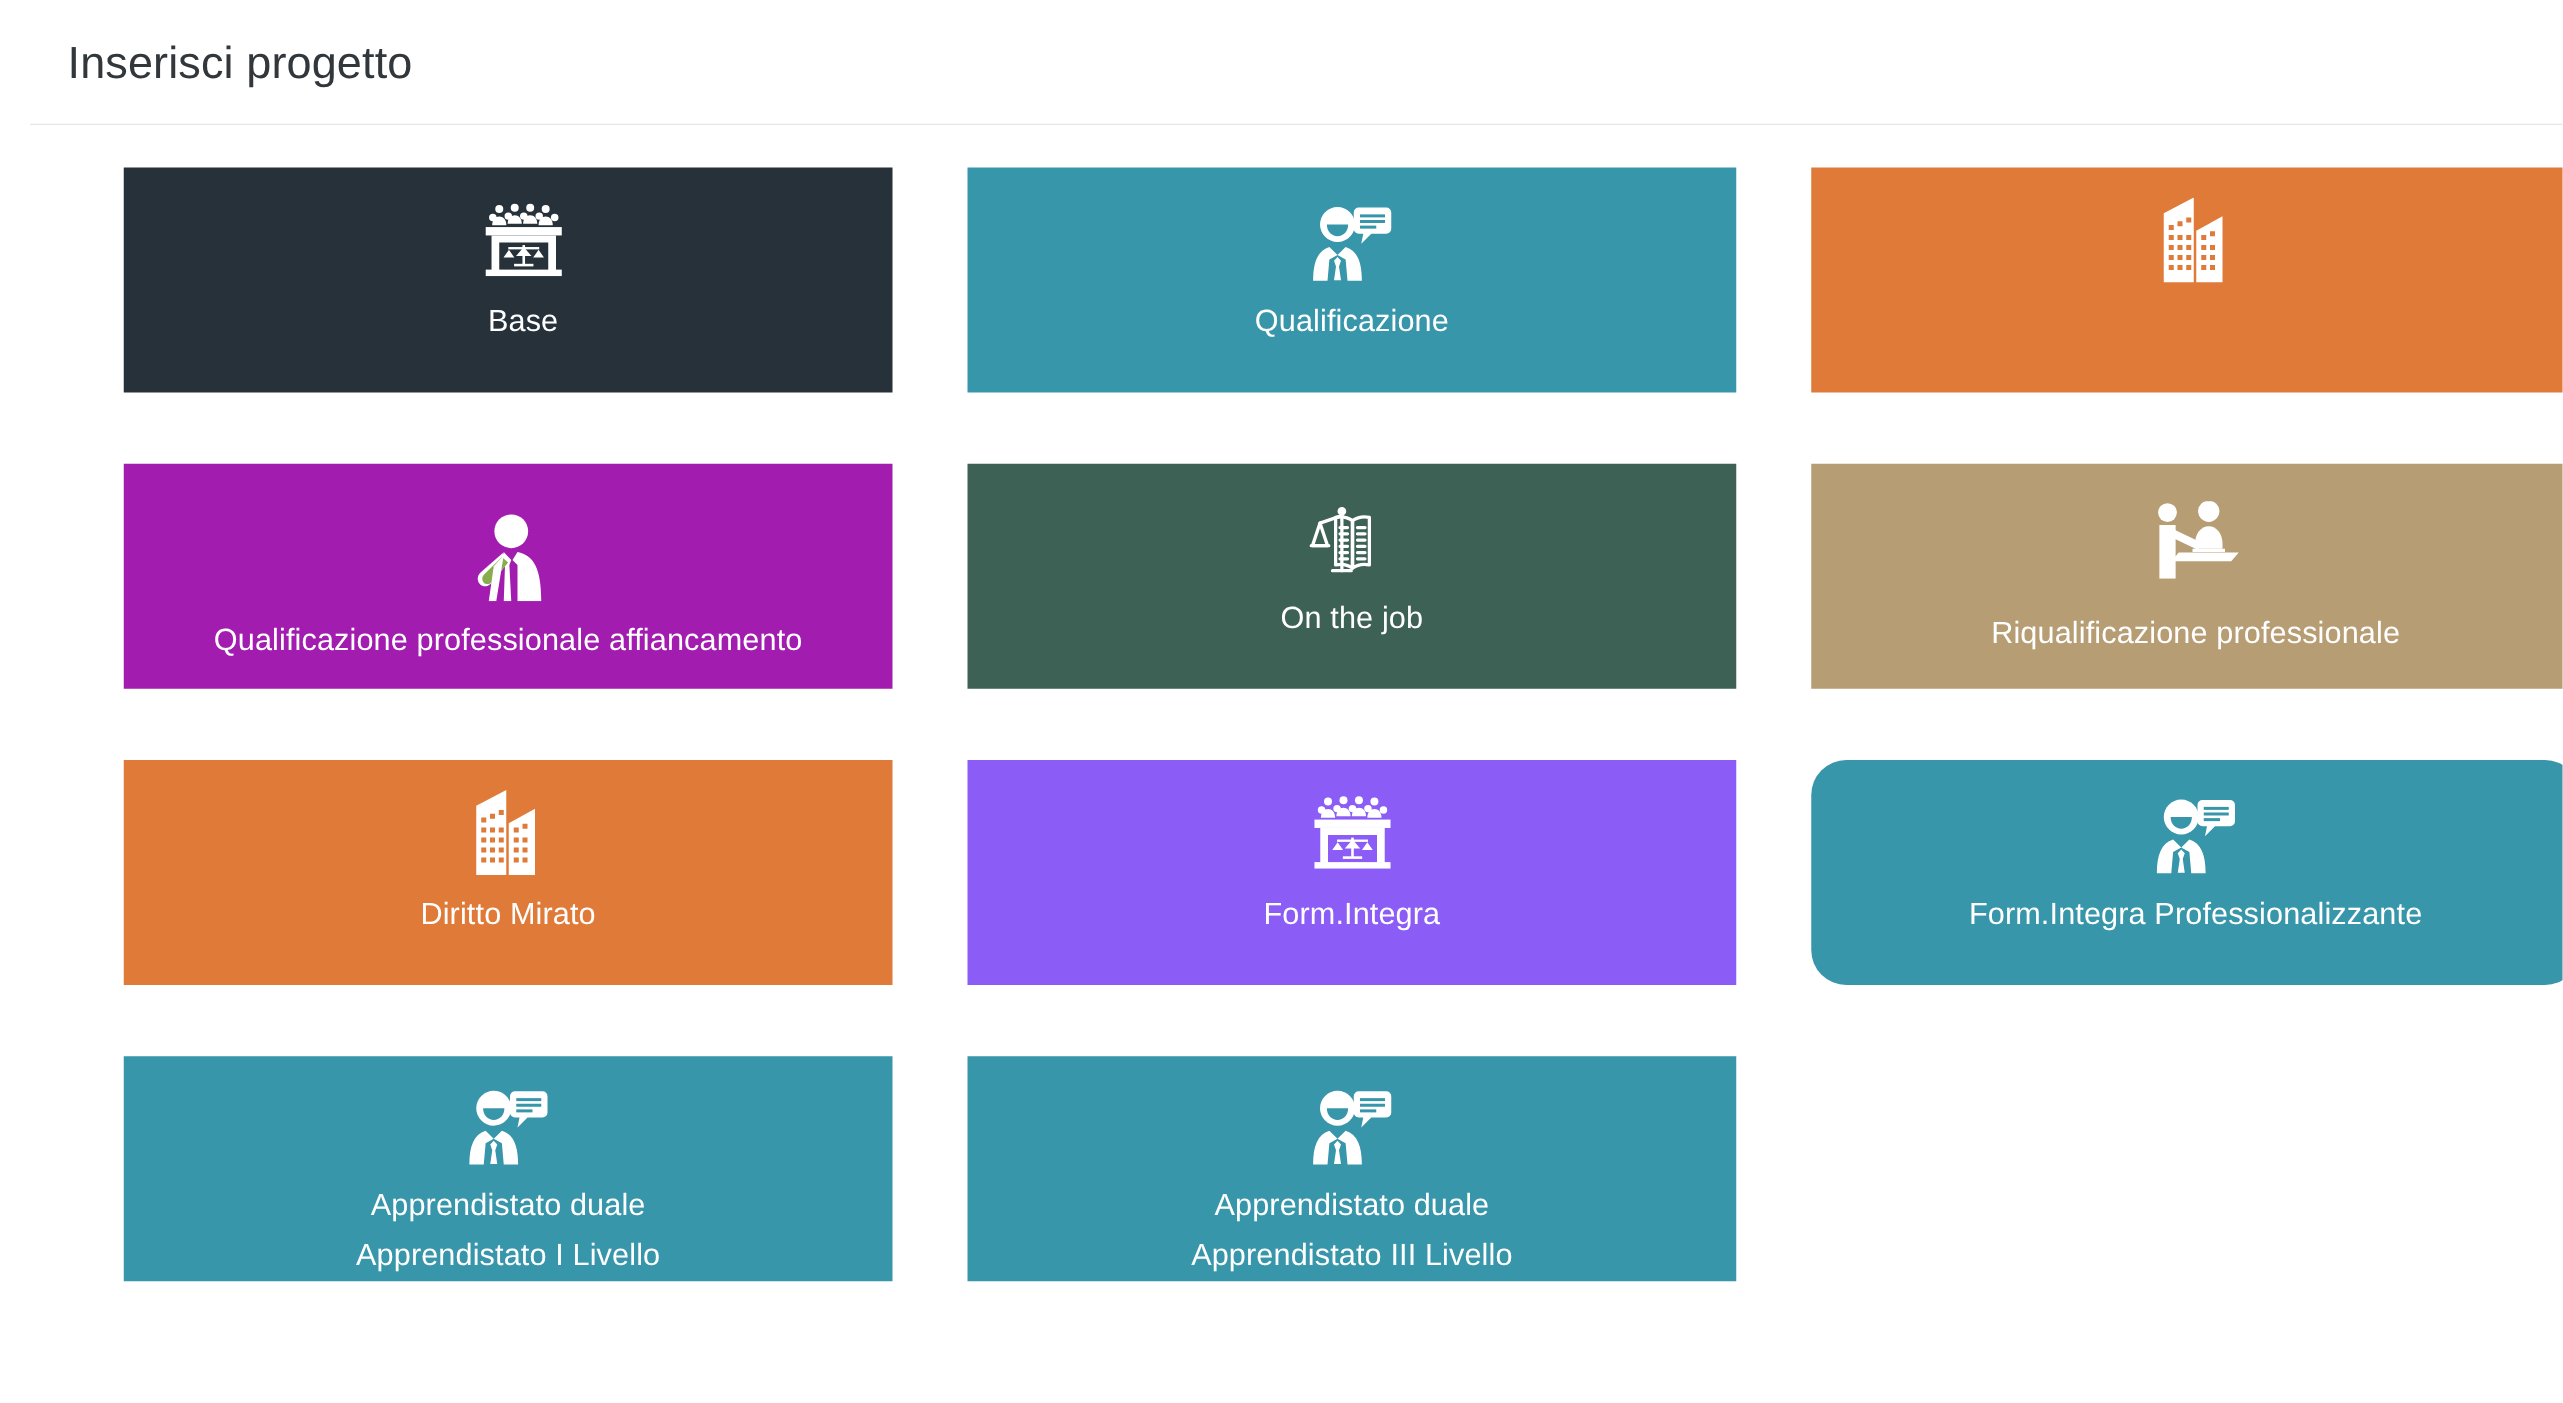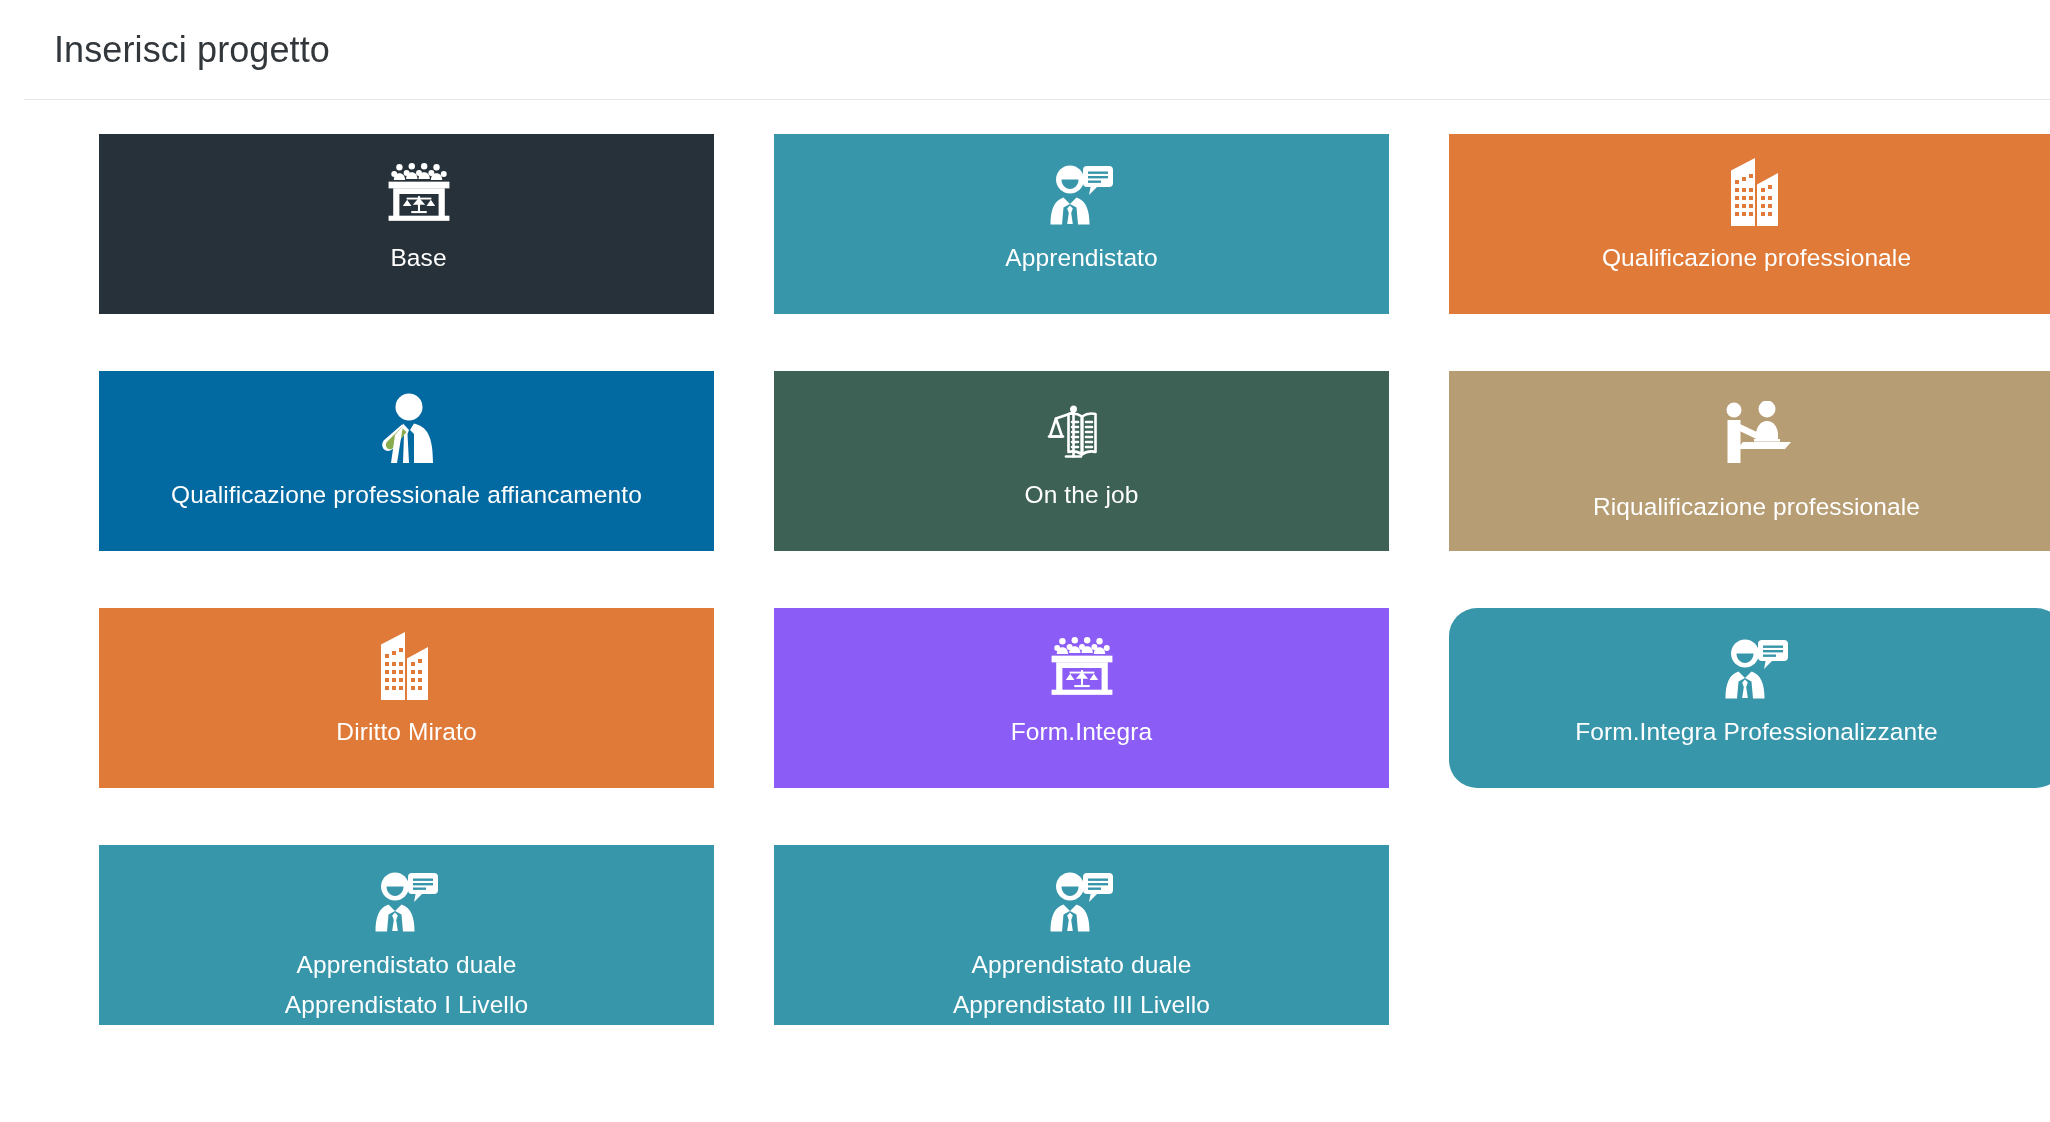--- a/index.html
+++ b/index.html
@@ -132,21 +132,21 @@
       <rect x="39" y="7.5" width="20" height="2.4" fill="#3896ab"></rect>
       <rect x="39" y="12" width="20" height="2.4" fill="#3896ab"></rect>
       <rect x="39" y="16.5" width="13" height="2.4" fill="#3896ab"></rect>
       <path d="M21 1.5c7.7 0 14 6.3 14 14s-6.3 14-14 14-14-6.3-14-14 6.3-14 14-14z"></path>
       <path d="M12.5 15.5h17c0 5.4-3.8 9.4-8.5 9.4s-8.5-4-8.5-9.4z" fill="#3896ab"></path>
       <path d="M14.5 33.5L21 40l-6.5 3.5-1.5 17H1.5C1.5 46 5 36.5 14.5 33.5z"></path>
       <path d="M27.5 33.5L21 40l6.5 3.5 1.5 17h11.5C40.5 46 37 36.5 27.5 33.5z"></path>
       <path d="M21 41.5l2.8 3-1.6 4.6 1.6 11h-5.6l1.6-11-1.6-4.6z"></path>
     </svg>
           </div>
-          <div class="card-label"><span>Apprendistato</span></div>
+          <div class="card-label"><span>Qualificazione</span></div>
         </div>
         <div class="card" style="background: rgb(223, 122, 56);">
           <div class="card-icon">
     <svg width="58" height="68" viewBox="0 0 58 68" fill="#fff" aria-hidden="true">
       <path d="M3 12.5L27 0v68H3z"></path>
       <path d="M29 26.5L50 15v53H29z"></path>
       <g fill="#df7a38">
         <rect x="7" y="22" width="4" height="4"></rect>
                 <rect x="14" y="19" width="4" height="4"></rect>
                 <rect x="21" y="16" width="4" height="4"></rect>
@@ -166,23 +166,22 @@
                 <rect x="40" y="27" width="4" height="4"></rect>
         <rect x="33" y="38" width="4" height="4"></rect>
                 <rect x="40" y="38" width="4" height="4"></rect>
         <rect x="33" y="46" width="4" height="4"></rect>
                 <rect x="40" y="46" width="4" height="4"></rect>
         <rect x="33" y="54" width="4" height="4"></rect>
                 <rect x="40" y="54" width="4" height="4"></rect>
       </g>
     </svg>
           </div>
-          <div class="card-label"><span>Qualificazione professionale</span></div>
-        </div>
-        <div class="card" style="background: #0369a1;">
+        </div>
+        <div class="card" style="background: #a21caf; justify-content: center;">
           <div class="card-icon">
     <svg width="62" height="70" viewBox="0 0 62 70" fill="#fff" aria-hidden="true">
       <circle cx="33" cy="14" r="13.5"></circle>
       <path d="M27 30.5L33 37l-1.5 4 1.5 29h-6l1-29-2.5-5z"></path>
       <path d="M38 30.5C51 33.5 57 43 57 70H38V41l-4-4z"></path>
       <path d="M26 31.5L32 37 17 55.5c-2.5 3-6.5 3.3-9 .8s-2.4-6.6.2-9.2z"></path>
       <path d="M25.5 34.5L30.5 39 17.5 54.5c-1.8 2.1-4.6 2.4-6.4.6s-1.7-4.6.2-6.6z" fill="#89ac4c"></path>
       <path d="M27 33L21 70h-6l4-28z"></path>
     </svg>
           </div>

